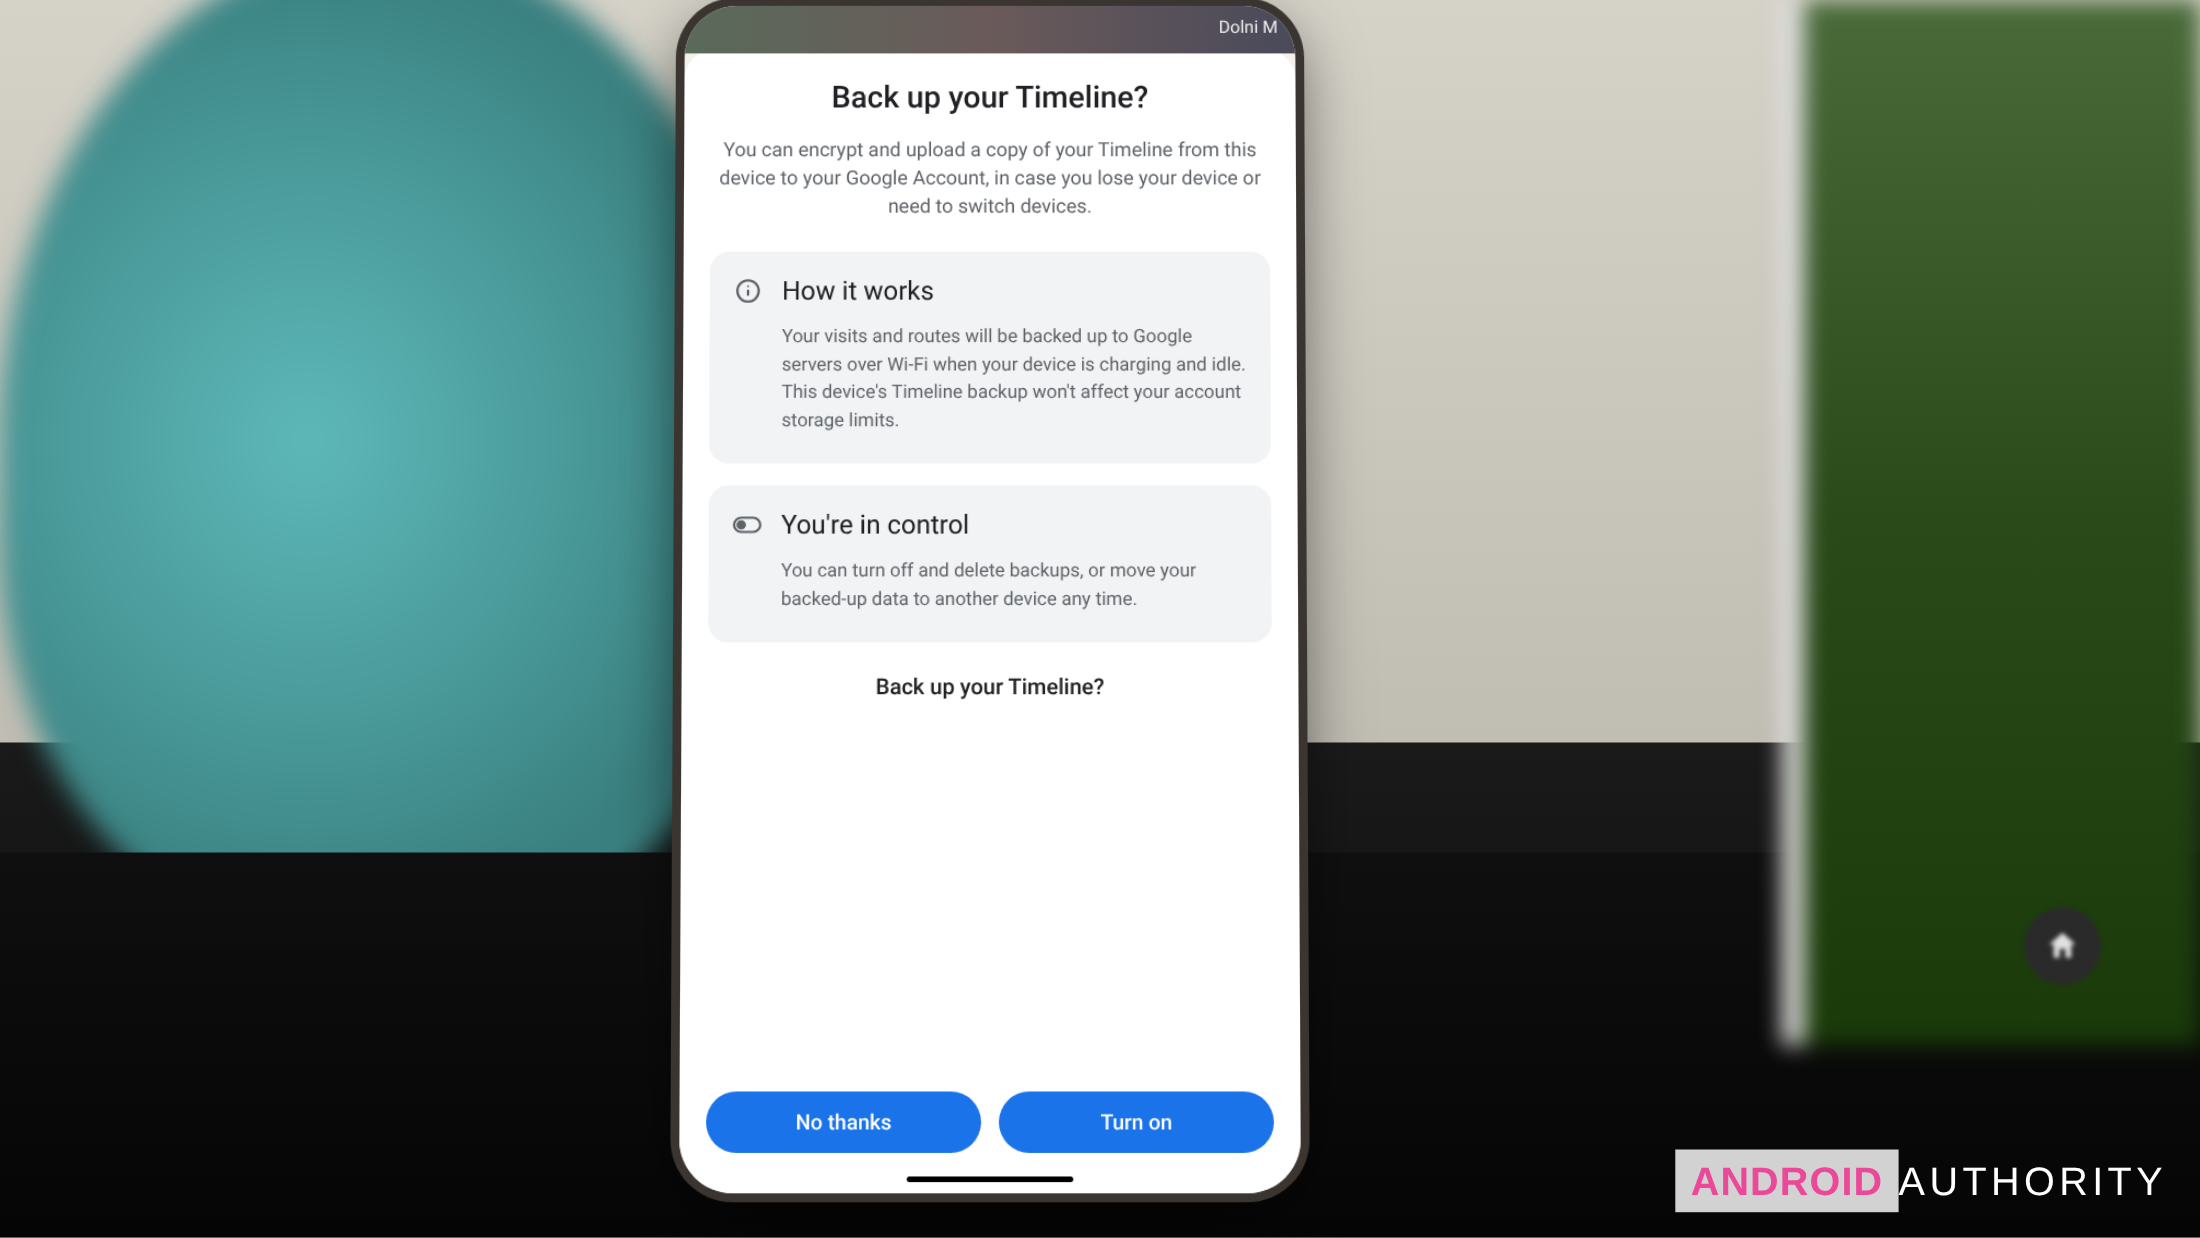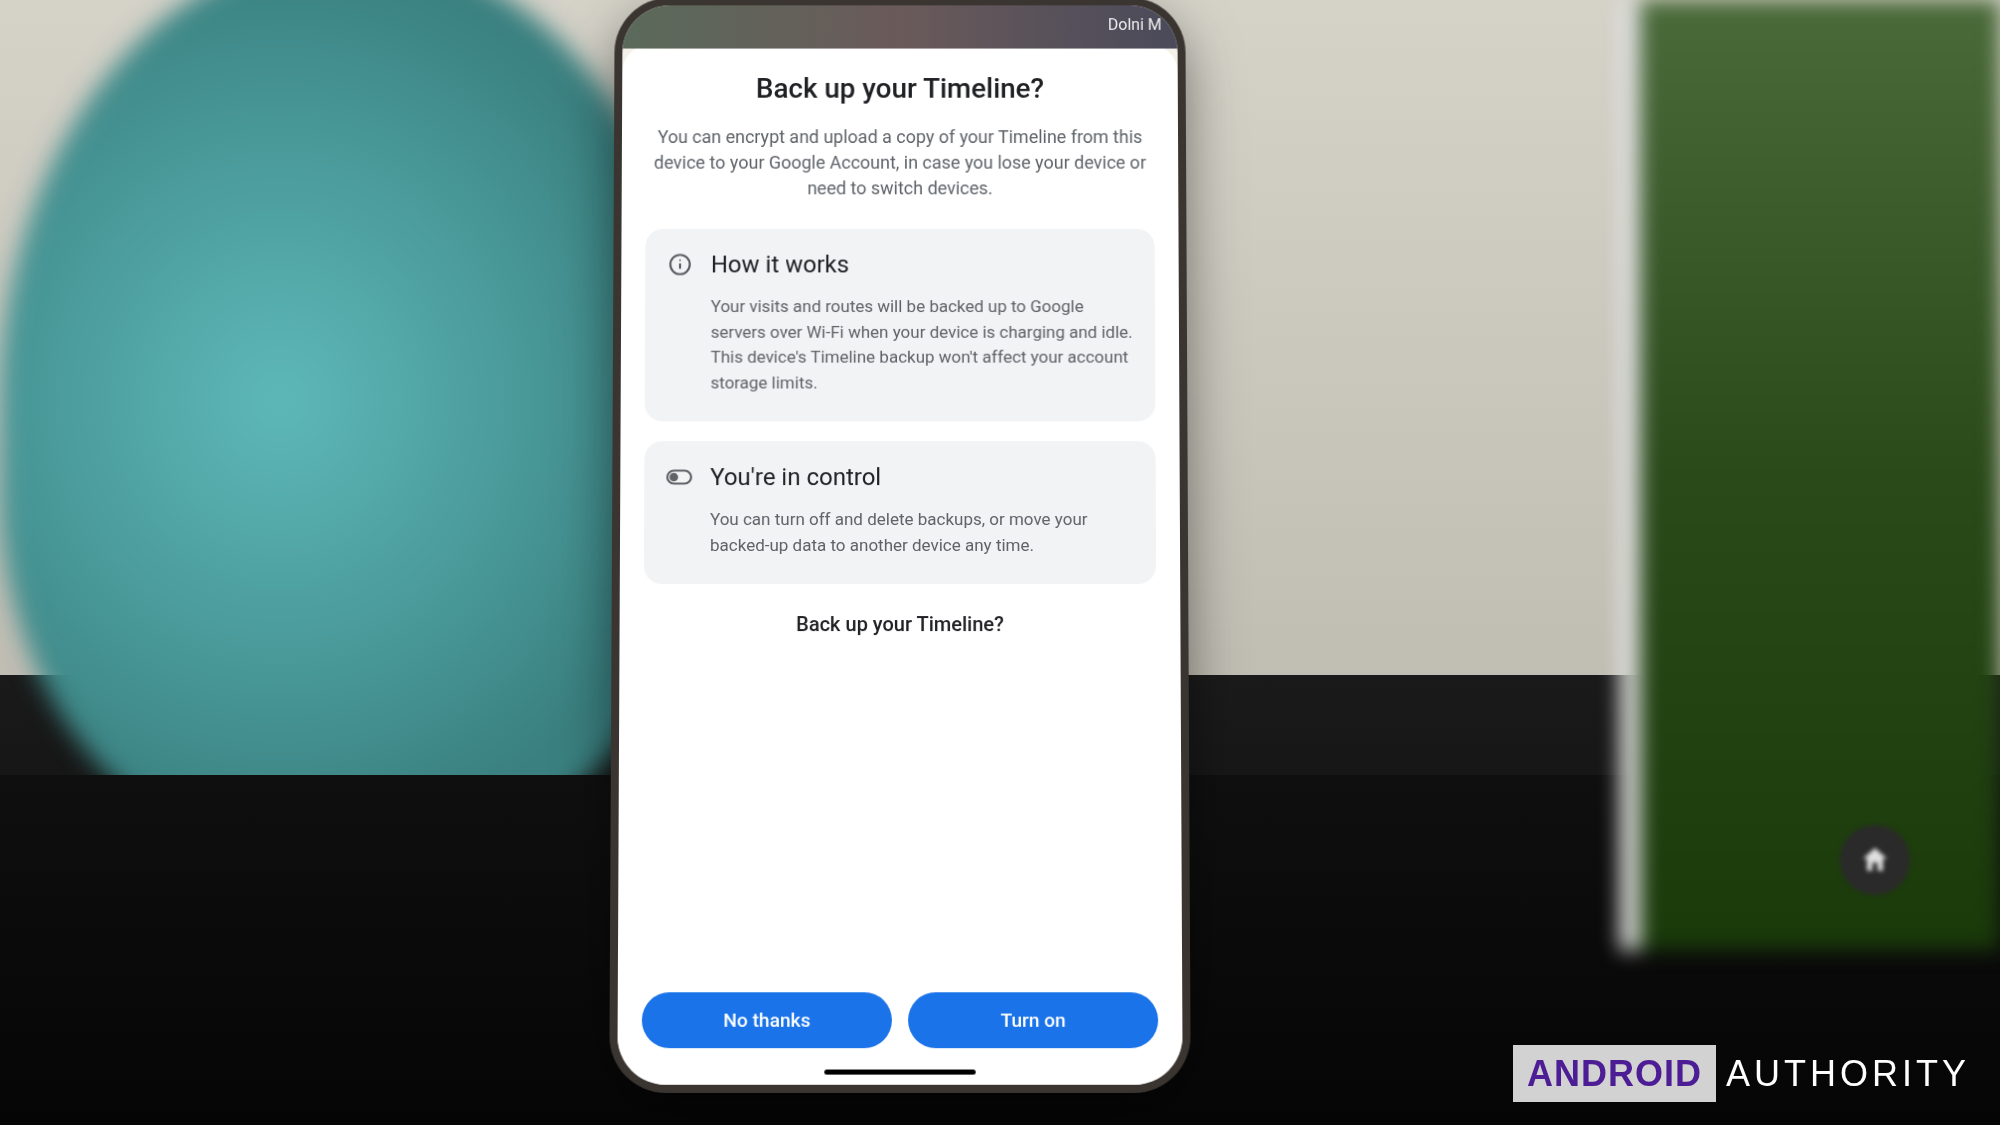--- a/index.html
+++ b/index.html
@@ -201,27 +201,26 @@
     position: absolute;
     right: 30px;
     bottom: 30px;
     font-size: 36px;
     font-family: "Arial Narrow", Arial, sans-serif;
     letter-spacing: 1px;
     color: #fff;
   }
   .watermark .boxed {
     background: rgba(255,255,255,0.82);
-    color: #4c1d95;
+    color: #ec4899;
     padding: 8px 14px;
     font-weight: 700;
   }
   .watermark .plain {
     font-weight: 300;
-    margin-left: 10px;
     letter-spacing: 4px;
   }
 </style>
 </head>
 <body>
 
 <div class="scene-wall"></div>
 <div class="scene-pot"></div>
 <div class="scene-table"></div>
 <div class="scene-frame-right"></div>

